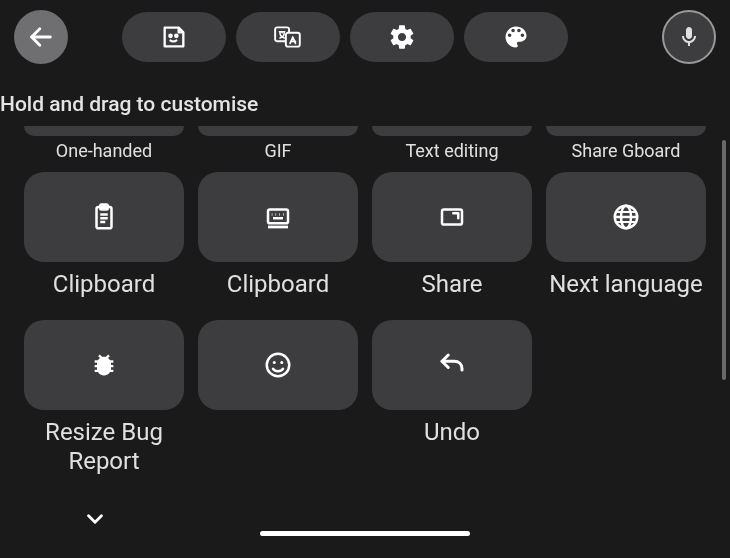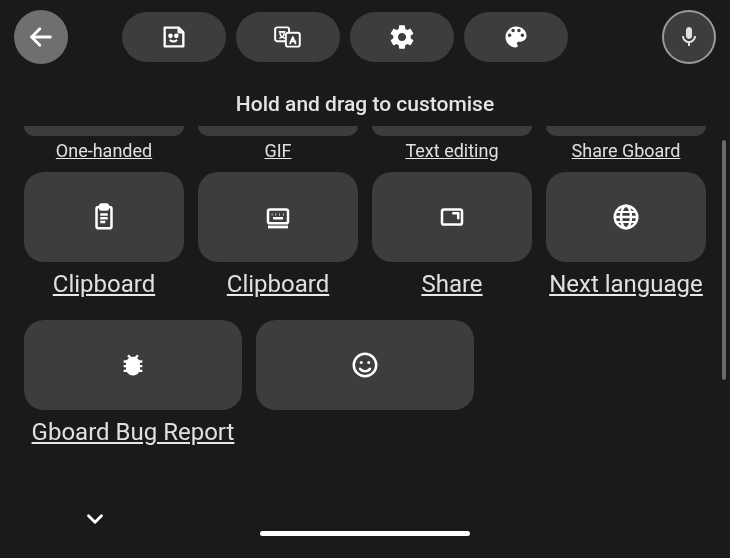--- a/index.html
+++ b/index.html
@@ -36,34 +36,32 @@
   .mic-btn {
     width: 54px; height: 54px;
     border-radius: 50%;
     background: #3d3d40;
     border: 2px solid #9a9a9a;
     display: flex; align-items: center; justify-content: center;
     margin-left: auto;
     flex: 0 0 auto;
   }
   .instr {
-    text-align: center;
     font-size: 21px;
     font-weight: 500;
     color: #e4e4e4;
     margin-top: 22px;
     margin-bottom: 10px;
   }
   .grid-wrap {
     padding: 0 24px;
   }
   .row {
     display: flex;
     gap: 14px;
-    text-decoration: underline;
   }
   .cell {
     flex: 1 1 0;
     display: flex;
     flex-direction: column;
     align-items: center;
   }
   .stub {
     height: 10px;
     width: 100%;
@@ -236,31 +234,40 @@
     </div>
   </div>
 
   <div class="row row2">
     <div class="cell">
       <div class="tile">
         <svg width="28" height="28" viewBox="0 0 24 24" fill="#ffffff">
             <path d="M20 8h-2.81c-.45-.78-1.07-1.45-1.82-1.96L17 4.41 15.59 3l-2.17 2.17C12.96 5.06 12.49 5 12 5s-.96.06-1.41.17L8.41 3 7 4.41l1.62 1.63C7.88 6.55 7.26 7.22 6.81 8H4v2h2.09c-.05.33-.09.66-.09 1v1H4v2h2v1c0 .34.04.67.09 1H4v2h2.81c1.04 1.79 2.97 3 5.19 3s4.15-1.21 5.19-3H20v-2h-2.09c.05-.33.09-.66.09-1v-1h2v-2h-2v-1c0-.34-.04-.67-.09-1H20V8z"></path>
           </svg>
       </div>
-      <div class="tile-label">Gboard Bug Report</div>
+      <div class="tile-label">Resize Bug Report</div>
     </div>
     <div class="cell">
       <div class="tile">
         <svg width="30" height="30" viewBox="0 0 24 24" fill="none" stroke="#ffffff" stroke-width="2">
             <circle cx="12" cy="12" r="9"></circle>
             <circle cx="9" cy="10" r="1.2" fill="#ffffff" stroke="none"></circle>
             <circle cx="15" cy="10" r="1.2" fill="#ffffff" stroke="none"></circle>
             <path d="M8 15c1 1.5 2.5 2 4 2s3-.5 4-2" stroke-linecap="round"></path>
           </svg>
       </div>
+    </div>
+    <div class="cell">
+      <div class="tile">
+        <svg width="30" height="30" viewBox="0 0 24 24" fill="none" stroke="#ffffff" stroke-width="2.4" stroke-linecap="round" stroke-linejoin="round">
+            <path d="M9 14L4 9l5-5"></path>
+            <path d="M4 9h10c3 0 6 2 6 6v1"></path>
+          </svg>
+      </div>
+      <div class="tile-label">Undo</div>
     </div>
     <div class="cell" style="visibility:hidden">
       <div class="tile"></div>
       <div class="tile-label"></div>
     </div>
   </div>
 
 </div>
 
 <div class="chevron-down">

